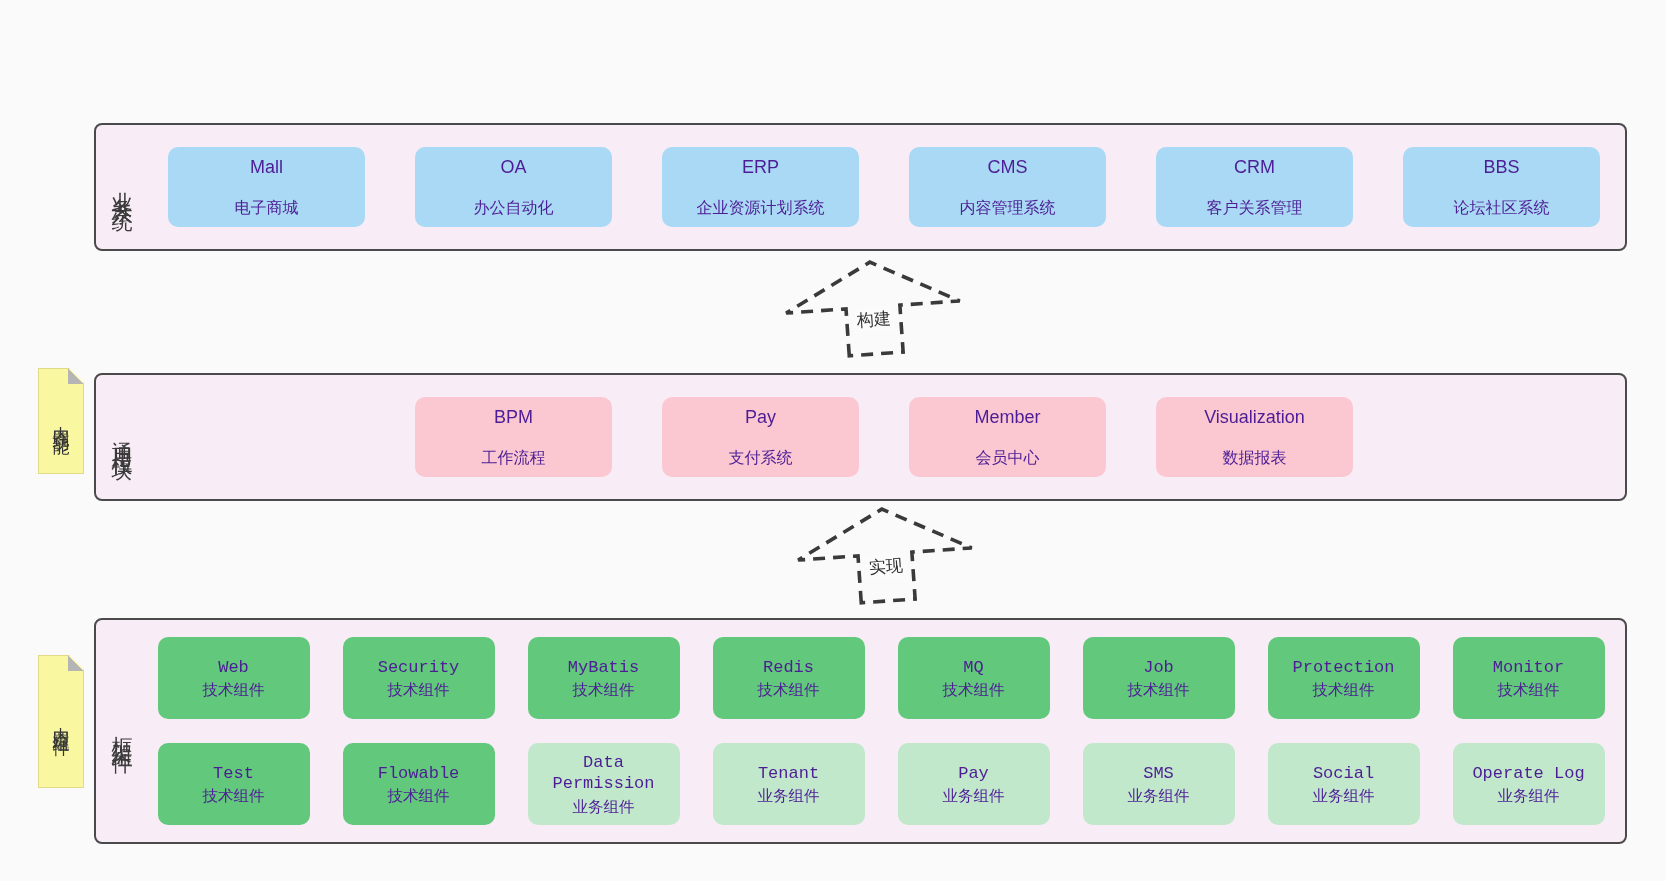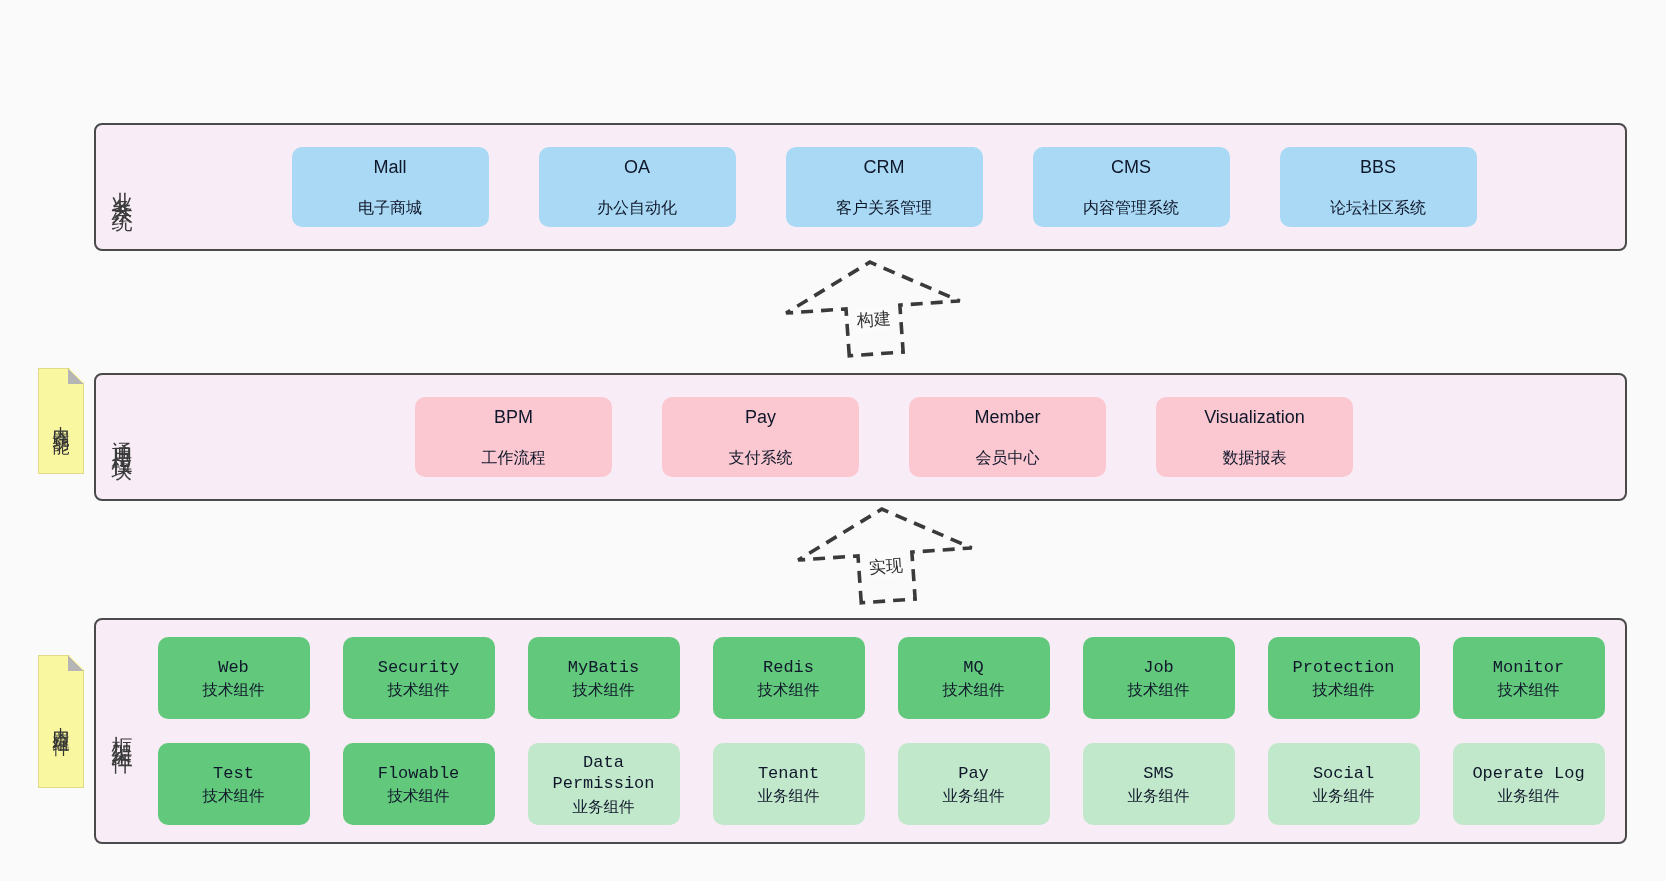--- a/index.html
+++ b/index.html
@@ -14,21 +14,21 @@
   #band-modules{top:373px;height:128px;}
   #band-framework{top:618px;height:226px;}
 
   .band-label{writing-mode:vertical-rl;text-orientation:upright;
               font-size:21px;color:#3a3a3a;letter-spacing:6px;line-height:1;
               margin-left:16px;flex:0 0 auto;}
 
   .boxes-row{flex:1;display:flex;justify-content:center;gap:50px;margin-left:10px;}
 
   .box{border-radius:10px;display:flex;flex-direction:column;align-items:center;
-       justify-content:center;color:#0f172a;text-align:center;}
+       justify-content:center;color:#4c1d95;text-align:center;}
   .box .en{font-size:18px;line-height:1.25;}
   .box .zh{font-size:16px;line-height:1.25;margin-top:20px;}
 
   .band-wide-box{width:197px;height:80px;}
 
   .blue{background:#a9d9f4;}
   .red{background:#ef6b6e;}
   .pink{background:#fbc8d2;}
   .green-dark{background:#62c87c;}
   .green-light{background:#c2e8cc;}
@@ -71,26 +71,30 @@
     <div class="boxes-row">
       <div class="box band-wide-box blue" style="background-color: rgb(169, 217, 244);">
         <span class="en">Mall</span>
         <span class="zh">电子商城</span>
       </div>
       <div class="box band-wide-box blue" style="background-color: rgb(169, 217, 244);">
         <span class="en">OA</span>
         <span class="zh">办公自动化</span>
       </div>
       <div class="box band-wide-box blue" style="background-color: rgb(169, 217, 244);">
+        <span class="en">ERP</span>
+        <span class="zh">企业资源计划系统</span>
+      </div>
+      <div class="box band-wide-box blue" style="background-color: rgb(169, 217, 244);">
+        <span class="en">CMS</span>
+        <span class="zh">内容管理系统</span>
+      </div>
+      <div class="box band-wide-box blue" style="background-color: rgb(169, 217, 244);">
         <span class="en">CRM</span>
         <span class="zh">客户关系管理</span>
-      </div>
-      <div class="box band-wide-box blue" style="background-color: rgb(169, 217, 244);">
-        <span class="en">CMS</span>
-        <span class="zh">内容管理系统</span>
       </div>
       <div class="box band-wide-box blue" style="background-color: rgb(169, 217, 244);">
         <span class="en">BBS</span>
         <span class="zh">论坛社区系统</span>
       </div>
     </div>
   </div>
 
   <div class="arrow" id="arrow-build">
     <svg width="210" height="102" viewBox="0 0 210 102">

